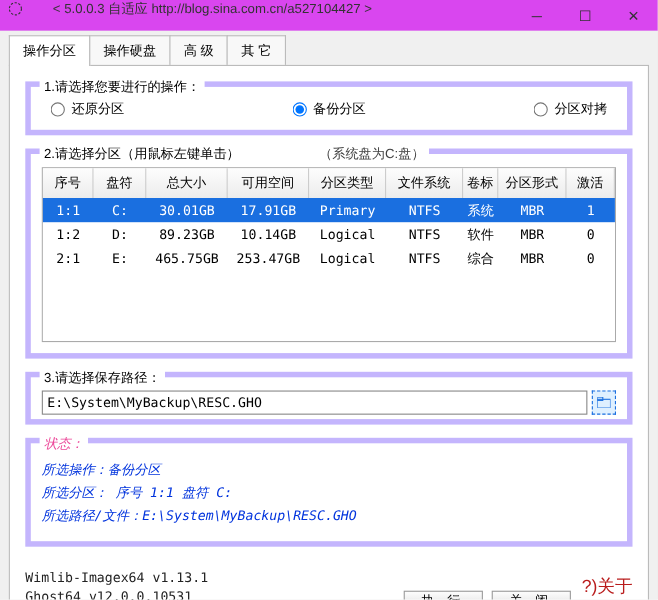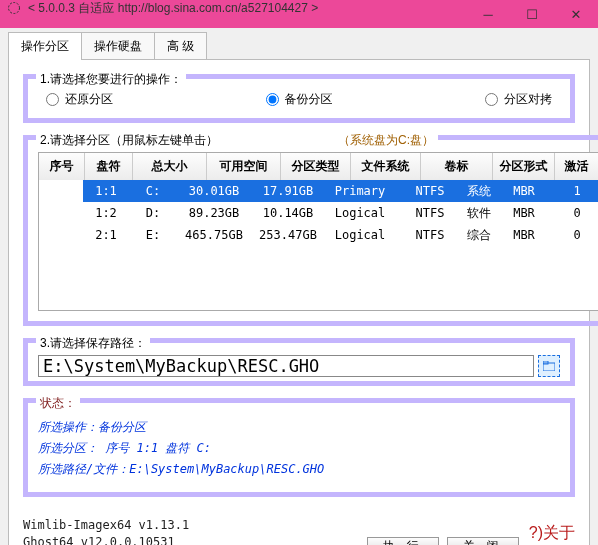--- a/index.html
+++ b/index.html
@@ -1,48 +1,48 @@
 <!DOCTYPE html>
 <html><head>
 <meta charset="utf-8">
 <style>
 * { box-sizing: border-box; margin: 0; padding: 0; }
 body { font-family: "Microsoft YaHei", "SimSun", sans-serif; font-size: 12px; background: #e8e8e8; width: 598px; height: 545px; overflow: hidden; }
-.titlebar { background: #ec4899; height: 28px; display: flex; align-items: center; padding: 0 0 12px 6px; color: #333; }
+.titlebar { background: #d946ef; height: 28px; display: flex; align-items: center; padding: 0 0 12px 6px; color: #333; gap: 20px; }
 .titlebar-icon { width: 16px; height: 16px; margin-right: 6px; display: inline-flex; align-items: center; justify-content: center; }
 .titlebar-text { flex: 1; font-size: 12px; }
 .win-btns { display: flex; height: 100%; }
 .win-btn { width: 44px; height: 28px; display: flex; align-items: center; justify-content: center; font-size: 13px; color: #333; }
 .win-btn.close { width: 44px; }
 .client { background: #f0f0f0; padding: 4px 8px 8px 8px; height: calc(545px - 28px); display: flex; flex-direction: column; }
 .tabs { display: flex; }
 .tab { padding: 5px 12px; border: 1px solid #bbb; background: #f8f8f8; font-size: 12px; margin-right: -1px; border-bottom: none; }
 .tab.active { background: #fff; position: relative; z-index: 2; }
 .tabpage { border: 1px solid #bbb; background: #fff; padding: 14px 14px 10px 14px; flex: 1; display: flex; flex-direction: column; margin-top: -1px; }
 fieldset { border: 5px solid #c4b5fd; padding: 12px 10px 10px 10px; margin-bottom: 12px; position: relative; }
 fieldset > .legend { position: absolute; top: -8px; left: 8px; background: #fff; padding: 0 4px; font-size: 12px; }
-.legend .sys { color: #a16207; margin-left: 120px; }
+.legend .sys { color: #404040; margin-left: 72px; }
 .radios { display: flex; justify-content: space-between; padding: 0 8px; }
 .radio-item { display: flex; align-items: center; gap: 4px; }
 .radio-item input { margin-right: 2px; }
 .grid { border: 1px solid #aaa; width: 100%; font-family: "SimSun", monospace; font-size: 12px; }
 .grid-head { display: flex; background: linear-gradient(#fdfdfd,#ececec); }
-.grid-head .cell { border-right: 1px solid #ccc; text-align: center; padding: 5px 2px; font-weight: bold; }
-.grid-row { display: flex; height: 22px; align-items: center; margin-left: 44px; }
+.grid-head .cell { border-right: 1px solid #ccc; text-align: center; padding: 5px 2px; }
+.grid-row { display: flex; height: 22px; align-items: center; }
 .grid-row .cell { text-align: center; padding: 2px; white-space: nowrap; }
 .grid-row.sel { background: #1a6fe0; color: #fff; }
 .c0{width:46px;} .c1{width:48px;} .c2{width:74px;} .c3{width:74px;} .c4{width:70px;} .c5{width:70px;} .c6{flex:1;text-align:left;padding-left:6px;} .c7{width:62px;} .c8{width:44px;}
 .grid-head .c6{text-align:center;}
 .grid-body { min-height: 130px; background: #fff; }
 .path-row { display: flex; gap: 4px; align-items: center; }
-.path-select { flex: 1; height: 22px; border: 1px solid #888; font-family: "SimSun", monospace; font-size: 17px; padding: 2px 4px; background: #fff; }
+.path-select { flex: 1; height: 22px; border: 1px solid #888; font-family: "SimSun", monospace; font-size: 12px; padding: 2px 4px; background: #fff; }
 .browse-btn { width: 22px; height: 22px; border: 1px dashed #1a6fe0; background: #dff0ff; display: flex; align-items: center; justify-content: center; font-size: 11px; }
 fieldset.status { font-family: "SimSun", monospace; }
 .status-line { color: #0033dd; margin: 4px 0; font-style: italic; }
-.status .legend { color: #7f1d1d; }
+.status .legend { color: #ec4899; font-style: italic; }
 .footer { display: flex; align-items: flex-end; padding-top: 8px; }
 .ver { font-family: "SimSun", monospace; font-size: 12px; color: #222; line-height: 1.4; flex: 1; }
 .btn { min-width: 72px; height: 14px; border: 1px solid #999; background: linear-gradient(#fdfdfd,#e5e5e5); margin-left: 8px; font-size: 12px; letter-spacing: 4px; padding-left: 0; }
 .about { color: #b91c1c; margin-left: 10px; font-size: 16px; align-self: center; }
 fieldset.save { padding-bottom: 4px; }
 </style>
 </head>
 <body>
 
 <div class="titlebar">
@@ -57,20 +57,21 @@
     <div class="win-btn">☐</div>
     <div class="win-btn close">✕</div>
   </div>
 </div>
 
 <div class="client">
   <div class="tabs">
     <div class="tab active">操作分区</div>
     <div class="tab">操作硬盘</div>
     <div class="tab">高 级</div>
+    <div class="tab">其 它</div>
   </div>
   <div class="tabpage">
 
     <fieldset>
       <div class="legend">1.请选择您要进行的操作：</div>
       <div class="radios">
         <label class="radio-item">
             <input type="radio" name="op" style="">
             <span>还原分区</span>
           </label>

